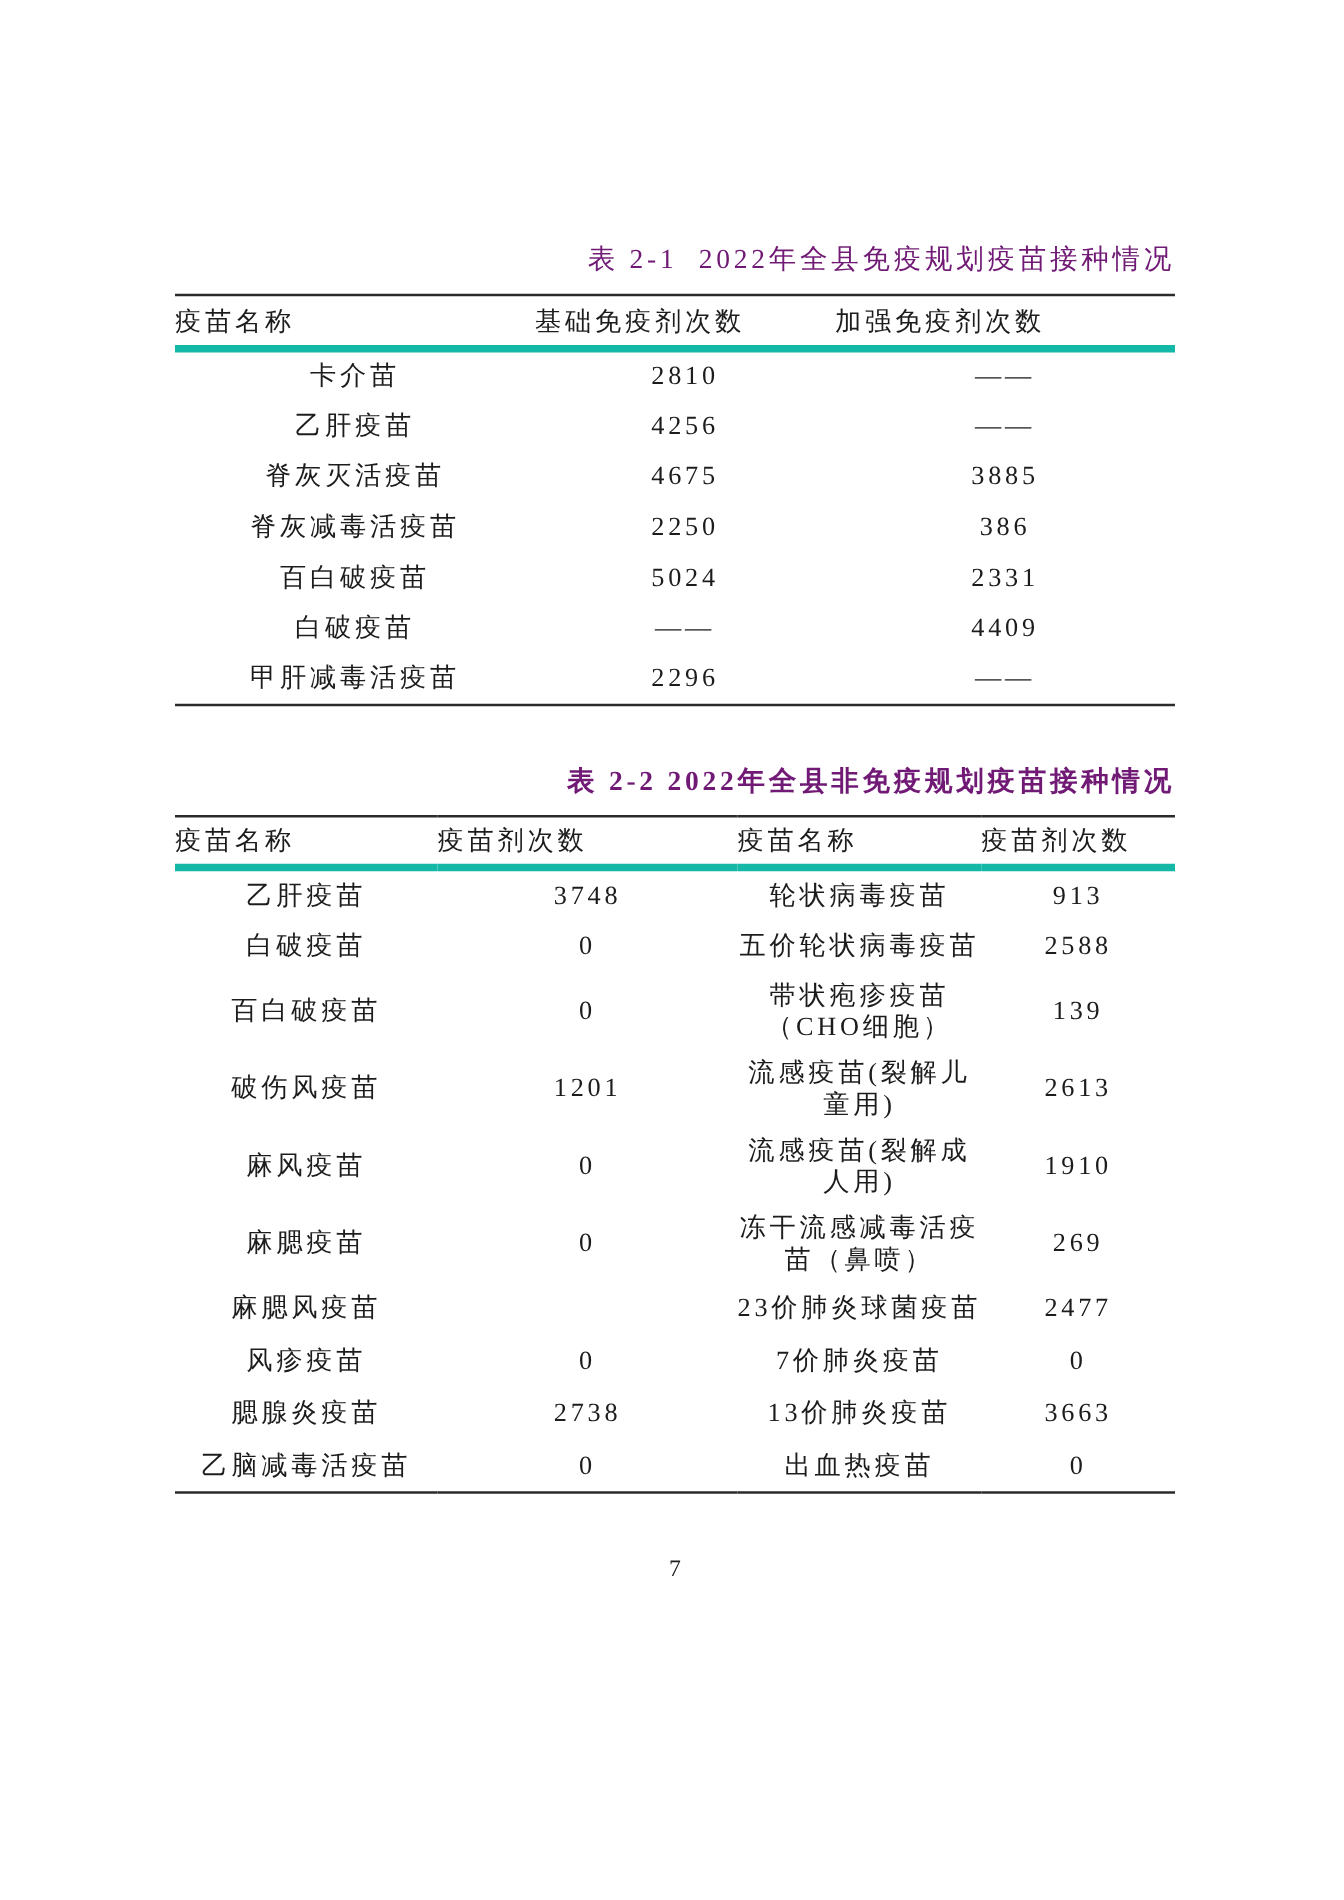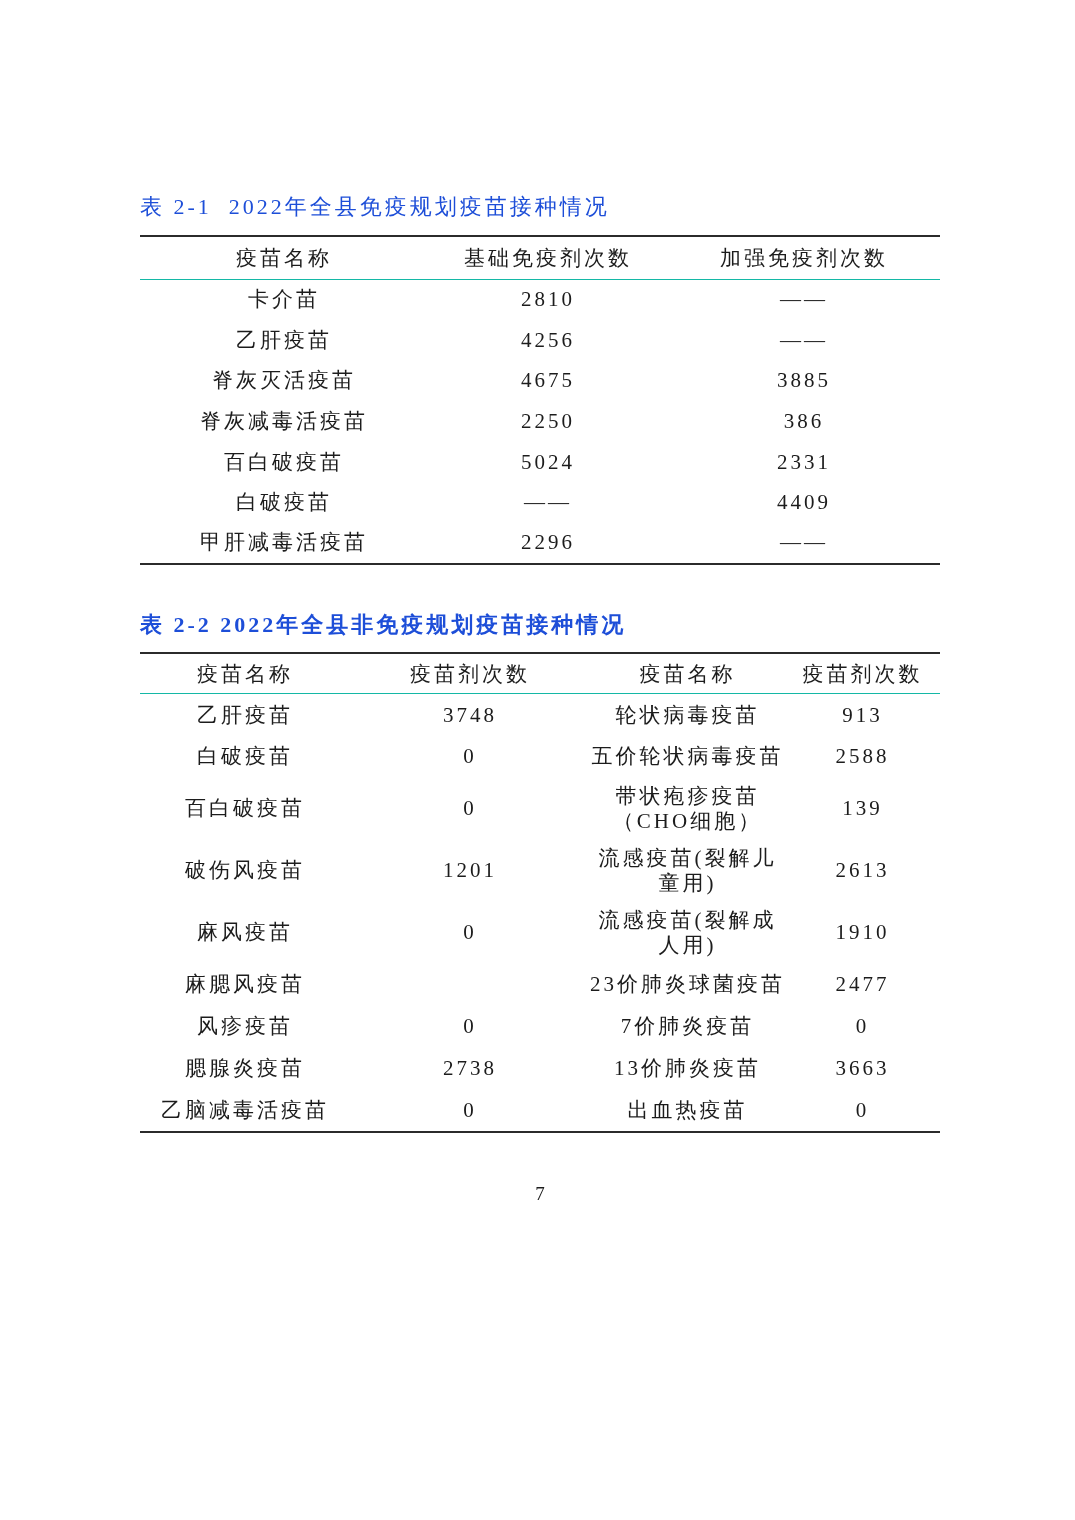--- a/index.html
+++ b/index.html
@@ -10,43 +10,43 @@
     color: #1c1c1c;
     position: relative;
     overflow: hidden;
   }
   .content {
     width: 800px;
     margin-left: 140px;
     padding-top: 191px;
   }
   .table-title {
-    text-align: left;
+    text-align: right;
     font-size: 22px;
     line-height: 32px;
     letter-spacing: 3px;
     white-space: pre;
-    color: #1d4ed8;
+    color: #701a75;
   }
   .title-gap1 { margin-bottom: 12px; }
   .title2 { margin-top: 44px; margin-bottom: 11px; font-weight: bold; }
   table {
     width: 800px;
     border-collapse: collapse;
     table-layout: fixed;
     border-top: 2px solid #2b2b2b;
     border-bottom: 2px solid #2b2b2b;
   }
   thead th {
     font-weight: normal;
     font-size: 21px;
     letter-spacing: 3px;
-    text-align: center;
+    text-align: left;
     vertical-align: middle;
-    border-bottom: 1px solid #14b8a6;
+    border-bottom: 6px solid #14b8a6;
   }
   #table1 thead th { height: 43px; }
   #table2 thead th { height: 41px; }
   tbody td {
     font-size: 21px;
     letter-spacing: 3px;
     line-height: 25px;
     text-align: center;
     vertical-align: middle;
     white-space: pre-line;
@@ -165,20 +165,27 @@
 童用)</td>
         <td>2613</td>
       </tr>
       <tr class="tall">
         <td>麻风疫苗</td>
         <td>0</td>
         <td>流感疫苗(裂解成
 人用)</td>
         <td>1910</td>
       </tr>
+      <tr class="tall">
+        <td>麻腮疫苗</td>
+        <td>0</td>
+        <td>冻干流感减毒活疫
+苗（鼻喷）</td>
+        <td>269</td>
+      </tr>
       <tr class="single">
         <td>麻腮风疫苗</td>
         <td></td>
         <td>23价肺炎球菌疫苗</td>
         <td>2477</td>
       </tr>
       <tr class="single">
         <td>风疹疫苗</td>
         <td>0</td>
         <td>7价肺炎疫苗</td>

